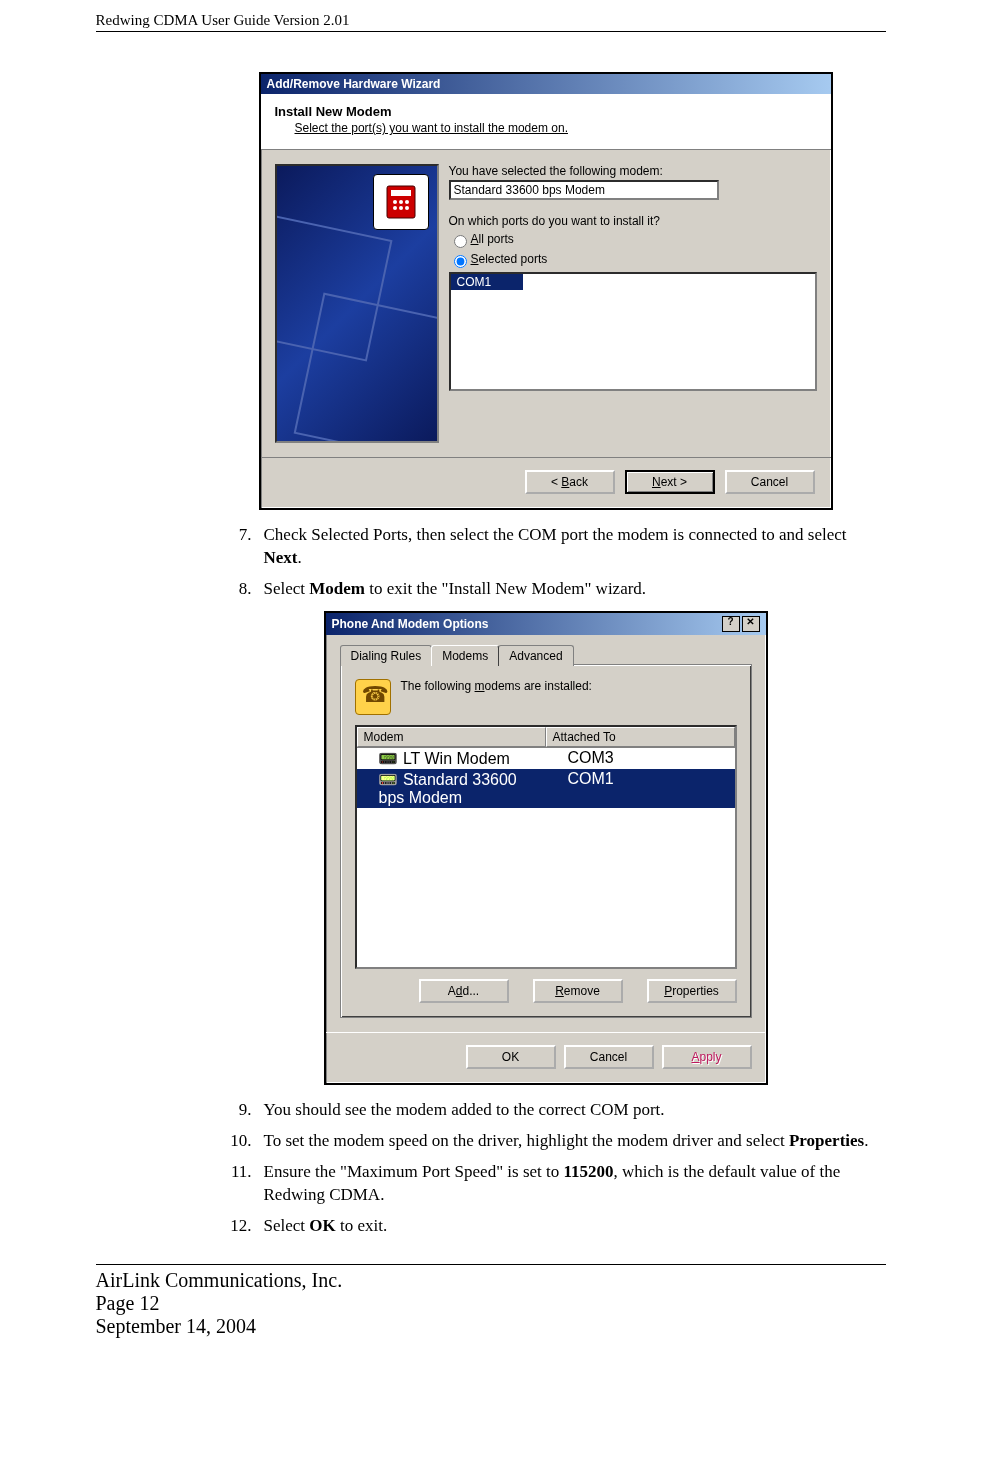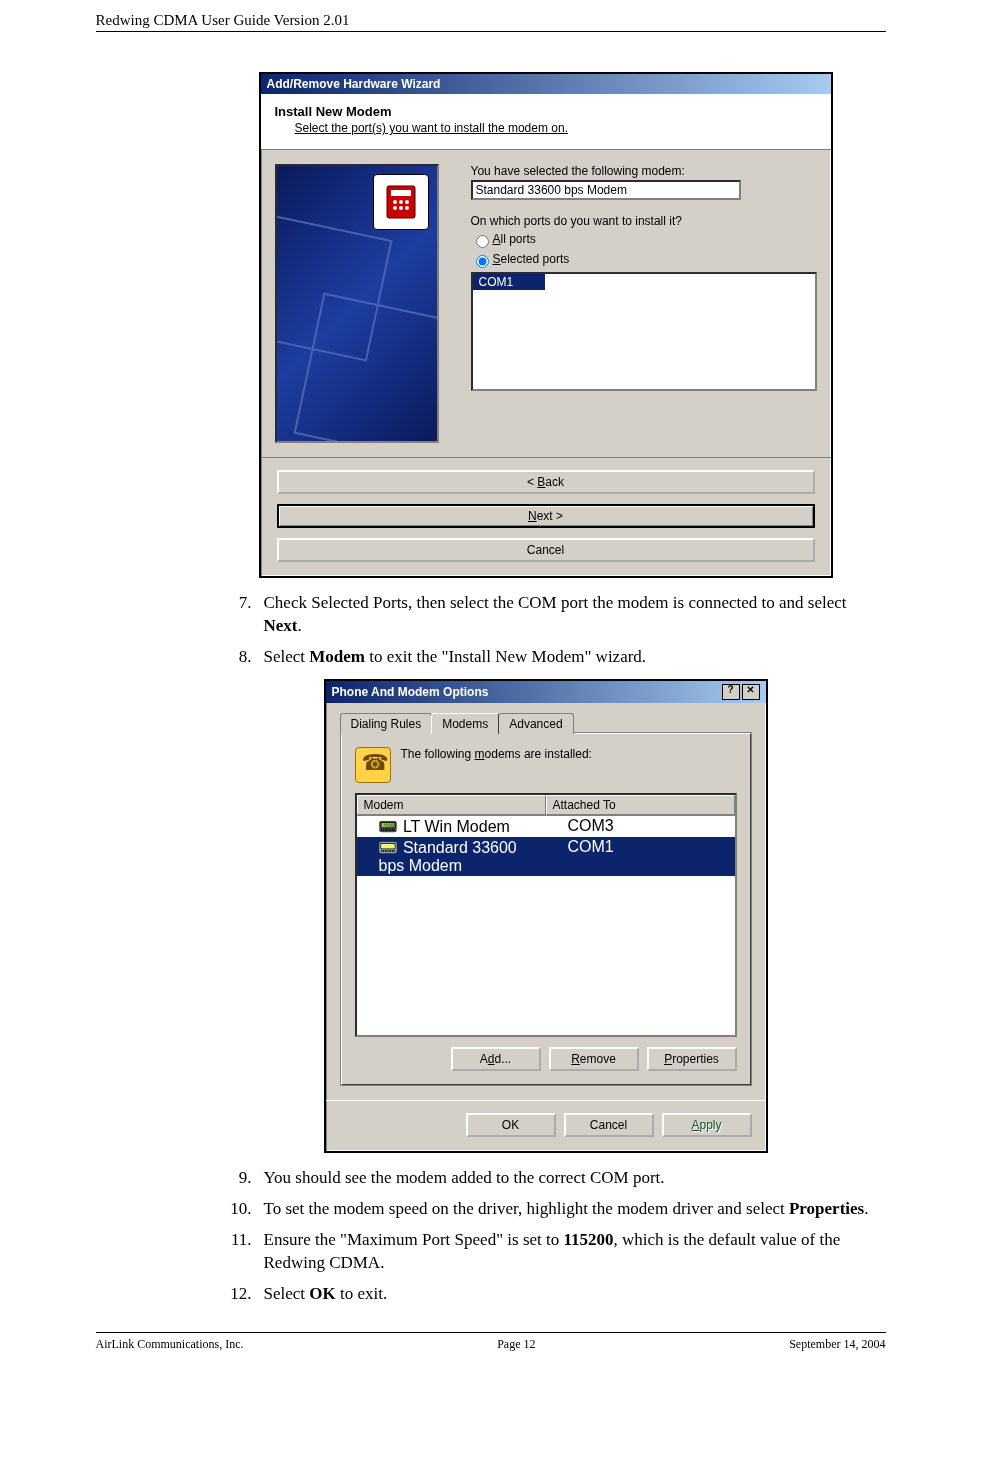--- a/index.html
+++ b/index.html
@@ -7,56 +7,56 @@
     .header-bar { font-size: 15px; padding-top: 12px; }
     .header-rule { border: none; border-top: 1px solid #000; margin: 2px 0 18px 0; }
     .content { padding-left: 120px; padding-right: 10px; margin-top: 40px; }
     .win { background: #d4d0c8; border: 2px solid #000; box-shadow: 1px 1px 0 #808080 inset, -1px -1px 0 #fff inset; margin: 0 auto 14px auto; font-family: Tahoma, sans-serif; font-size: 12px; }
     .titlebar { background: linear-gradient(90deg, #0b246b, #a6caf0); color: #fff; padding: 3px 6px; font-weight: bold; display: flex; align-items: center; justify-content: space-between; }
     .titlebar .tbtns { display: flex; gap: 2px; }
     .tbtn { width: 16px; height: 14px; background: #d4d0c8; border: 1px solid #000; font-size: 10px; line-height: 10px; text-align: center; color: #000; font-family: Tahoma, sans-serif; font-weight: bold; }
     .wiz-head { background: #fff; padding: 10px 14px 14px 14px; border-bottom: 1px solid #808080; }
     .wiz-head .t1 { font-weight: bold; font-size: 13px; }
     .wiz-head .t2 { padding-left: 20px; margin-top: 2px; text-decoration: underline; }
-    .wiz-body { display: flex; padding: 14px; gap: 32px; }
+    .wiz-body { display: flex; padding: 14px; gap: 10px; }
     .side-img { width: 160px; height: 275px; background: linear-gradient(135deg, #0b1a5c 0%, #1c3ea0 50%, #0b1a5c 100%); border: 2px inset #808080; position: relative; overflow: hidden; }
     .side-img .rect { position:absolute; border:2px solid #4a63b0; }
     .side-img .phone { position:absolute; right:8px; top:8px; width:54px; height:54px; background:#fff; border:1px solid #000; border-radius:4px; display:flex; align-items:center; justify-content:center; }
     .phone svg { width:40px; height:40px; }
     .wiz-right { flex: 1; }
     .field { background:#fff; border:2px inset #808080; padding:1px 3px; width: 260px; display:inline-block; margin-top:2px; }
     .radio-row { margin: 4px 0 2px 0; }
     .radio-row input { vertical-align: middle; margin-right: 4px; }
     .port-list { background:#fff; border:2px inset #808080; height: 115px; margin-top: 4px; }
     .port-list .sel { background:#0b246b; color:#fff; padding:1px 6px; display:inline-block; width:60px; }
-    .btn-row { display:flex; justify-content:flex-end; gap:10px; padding: 12px 16px 14px 16px; border-top: 1px solid #808080; flex-direction: column; }
+    .btn-row { display:flex; justify-content:flex-end; gap:10px; padding: 12px 16px 14px 16px; border-top: 1px solid #808080; }
     .btn { background:#d4d0c8; border:2px outset #fff; min-width:74px; padding:3px 6px; font-family: Tahoma, sans-serif; font-size:12px; text-align:center; }
     .btn.default { border:2px solid #000; box-shadow: inset 1px 1px 0 #fff, inset -1px -1px 0 #808080; }
     .pnm-body { padding: 8px 14px 14px 14px; }
     .tabs { display:flex; position:relative; top:2px; }
     .tab { border:1px solid #808080; border-bottom:none; background:#d4d0c8; padding:3px 10px; font-size:12px; margin-right:-1px; border-radius: 3px 3px 0 0; }
     .tab.active { background:#d4d0c8; position:relative; z-index:2; border-color:#fff #404040 #d4d0c8 #fff; box-shadow: 0 2px 0 #d4d0c8; }
     .tab-panel { border:1px solid #808080; background:#d4d0c8; padding: 14px; box-shadow: inset 1px 1px 0 #fff, inset -1px -1px 0 #404040; }
     .modem-list { border:2px inset #808080; background:#fff; height: 240px; margin-top: 8px; }
     .mlh { display:flex; background:#d4d0c8; border-bottom:1px solid #808080;align-items:center; }
     .mlh .col { border:1px solid #fff; border-right-color:#808080; border-bottom-color:#808080; padding:2px 6px; flex:1; font-size:12px; }
     .mlr { display:flex; }
     .mlr .col { padding:1px 22px; flex:1; font-size:16px; }
     .mlr.sel { background:#0b246b; color:#fff; }
     .mlr.sel .col:first-child::before { content:"📟 "; color:#fff; filter: brightness(2); }
     .mlr:not(.sel) .col:first-child::before { content:"📟 "; }
-    .rbtns { display:flex; justify-content:flex-end; gap:8px; margin-top:10px; }
+    .rbtns { display:flex; justify-content:flex-end; gap:24px; margin-top:10px; }
     .pnm-foot { display:flex; justify-content:flex-end; gap:8px; padding: 12px 14px 14px 14px; border-top:1px solid #fff; }
-    .disabled { color:#14532d; text-shadow: 1px 1px 0 #fff; }
+    .disabled { color:#be185d; text-shadow: 1px 1px 0 #fff; }
     ol.steps { list-style:none; padding:0; margin:0; font-size:17px; line-height:1.35; }
     ol.steps li { display:flex; margin: 8px 0; }
     ol.steps .num { width: 36px; flex-shrink:0; text-align:right; padding-right:12px; }
     .bold { font-family:"Times New Roman", serif; font-weight:bold; }
     .footer-rule { border:none; border-top:1px solid #000; margin: 26px 0 4px 0; }
-    .footer-bar { display:flex; justify-content:space-between; font-size:12px; padding-bottom: 14px; }
+    .footer-bar { display:flex; justify-content:space-between; font-size:20px; padding-bottom: 14px; flex-direction: column; }
     .icon-line { display:flex; align-items:flex-start; gap:10px; margin-bottom:10px; }
     .yicon { width:34px; height:34px; background:#ffd24a; border:1px solid #a07000; border-radius:4px; position:relative; }
     .yicon::after { content:"☎"; position:absolute; left:6px; top:2px; font-size:22px; color:#704800; }
     .underline-a { text-decoration: underline; }
   </style>
 </head>
 <body>
 
 <div class="page">
   <div class="header-bar">Redwing CDMA User Guide Version 2.01</div>

